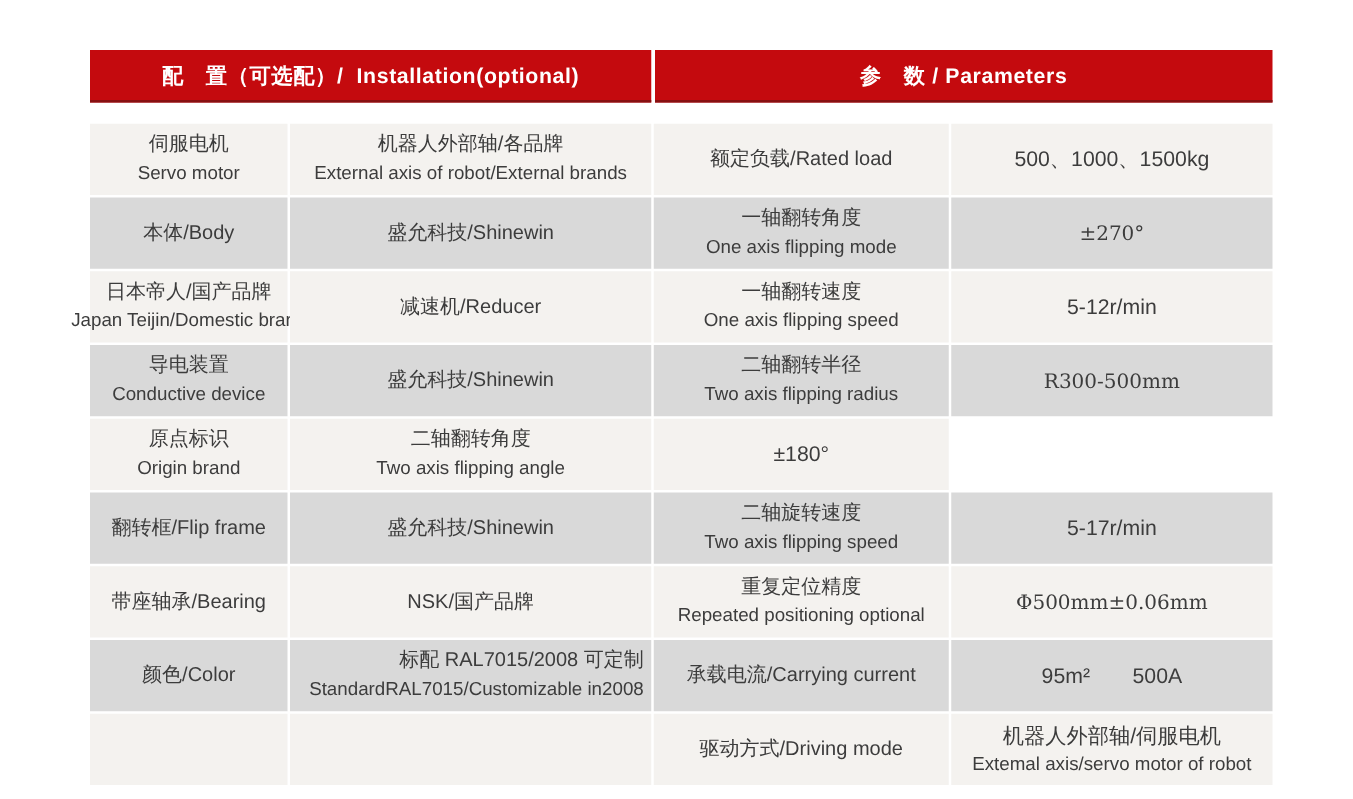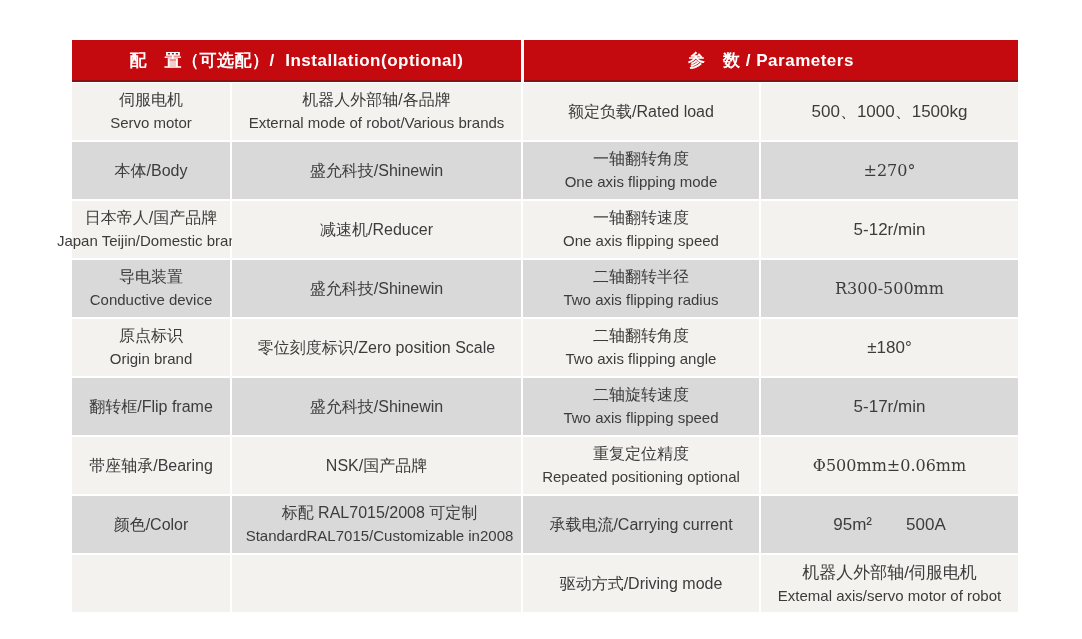--- a/index.html
+++ b/index.html
@@ -40,21 +40,21 @@
     align-items:center;
     justify-content:center;
     white-space:pre;
   }
 
   
   .tbody{
     display:flex;
     flex-direction:column;
     row-gap:2px;
-    margin-top:1px;
+    margin-top:17px;
   }
   .trow{
     display:grid;
     grid-template-columns:158px 289px 236px 1fr;
     column-gap:2px;
     height:57px;
   }
   .trow .cell{
     display:flex;
     flex-direction:column;
@@ -77,42 +77,42 @@
   
   .trow:nth-child(2) .cell.c4 .ln,
   .trow:nth-child(4) .cell.c4 .ln,
   .trow:nth-child(7) .cell.c4 .ln{
     font-family:"DejaVu Serif","Liberation Serif",serif;
     font-size:16px;
   }
 
   
   .trow:nth-child(8) .cell.c2{
-    align-items:center;
+    align-items:flex-end;
     text-align:left;
     padding-left:12px;
   }
 </style>
 </head>
 <body>
 
 <div class="spec-table">
   <div class="thead">
     <div class="hcell">配　置（可选配）/  Installation(optional)</div>
     <div class="hcell">参　数 / Parameters</div>
   </div>
   <div class="tbody">
       <div class="trow">
         <div class="cell c1">
           <div class="ln zh">伺服电机</div>
           <div class="ln en">Servo motor</div>
         </div>
         <div class="cell c2">
           <div class="ln zh">机器人外部轴/各品牌</div>
-          <div class="ln en">External mode of robot/Various brands</div>
+          <div class="ln en">External axis of robot/External brands</div>
         </div>
         <div class="cell c3">
           <div class="ln zh">额定负载/Rated load</div>
         </div>
         <div class="cell c4">
           <div class="ln zh">500、1000、1500kg</div>
         </div>
       </div>
       <div class="trow">
         <div class="cell c1">
@@ -159,23 +159,20 @@
         </div>
         <div class="cell c4">
           <div class="ln zh">R300-500mm</div>
         </div>
       </div>
       <div class="trow">
         <div class="cell c1">
           <div class="ln zh">原点标识</div>
           <div class="ln en">Origin brand</div>
         </div>
-        <div class="cell c2">
-          <div class="ln zh">零位刻度标识/Zero position Scale</div>
-        </div>
         <div class="cell c3">
           <div class="ln zh">二轴翻转角度</div>
           <div class="ln en">Two axis flipping angle</div>
         </div>
         <div class="cell c4">
           <div class="ln zh">±180°</div>
         </div>
       </div>
       <div class="trow">
         <div class="cell c1">

